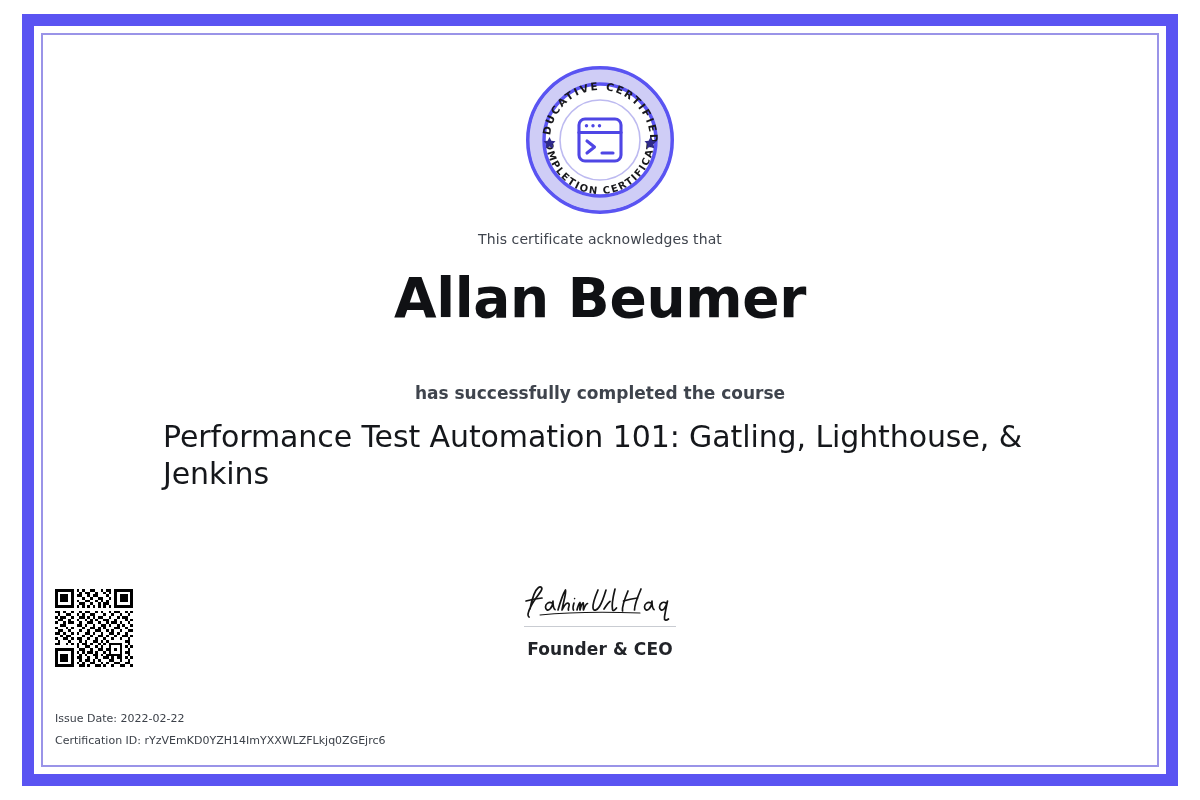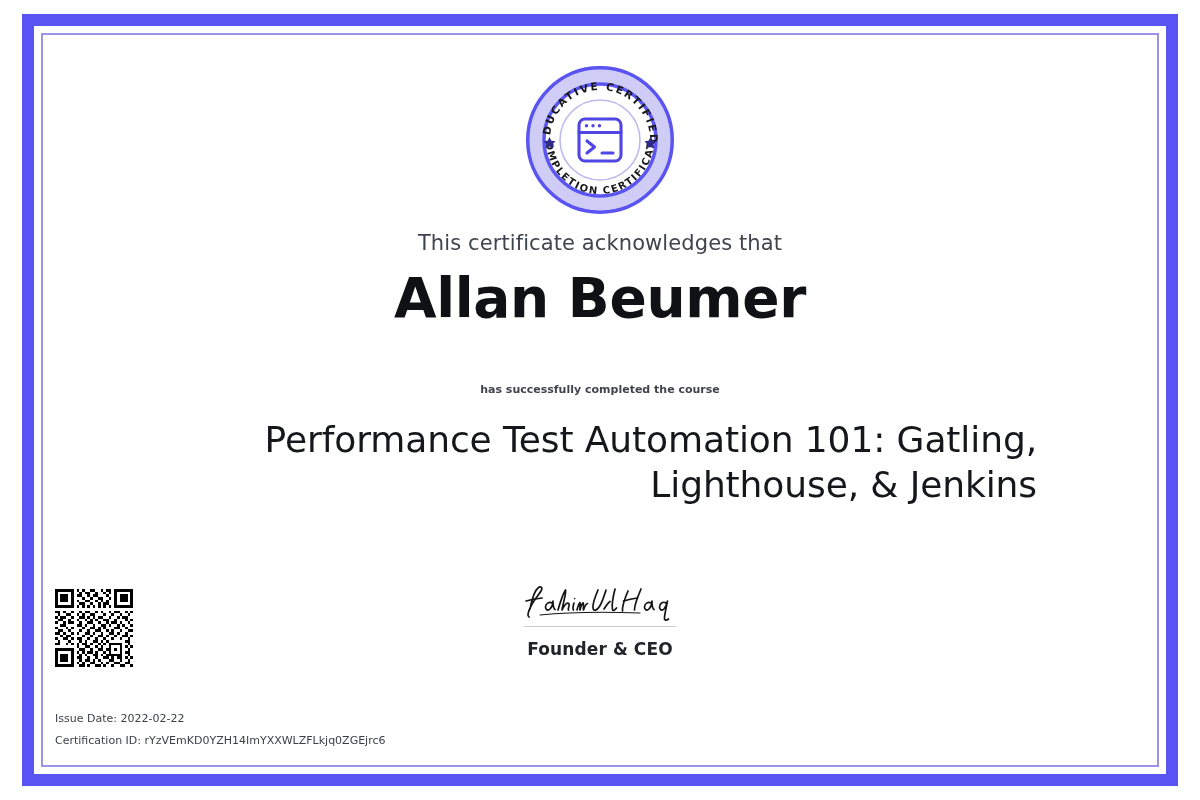--- a/index.html
+++ b/index.html
@@ -80,21 +80,21 @@
   }
   .badge svg { display: block; }
 
   
   .ack {
     position: absolute;
     left: 0;
     right: 0;
     top: 196px;
     text-align: center;
-    font-size: 21px;
+    font-size: 14px;
     color: #3f444d;
     letter-spacing: 0.1px;
   }
   .recipient {
     position: absolute;
     left: 0;
     right: 0;
     top: 230px;
     text-align: center;
     font-size: 55px;
@@ -102,31 +102,31 @@
     color: #101114;
     letter-spacing: -0.3px;
     line-height: 1.2;
   }
   .completed {
     position: absolute;
     left: 0;
     right: 0;
     top: 348px;
     text-align: center;
-    font-size: 11px;
+    font-size: 17px;
     font-weight: 600;
     color: #3f444d;
   }
   .course {
     position: absolute;
     left: 120px;
     right: 120px;
     top: 383px;
-    text-align: right;
-    font-size: 36px;
+    text-align: left;
+    font-size: 30px;
     font-weight: 400;
     color: #15171b;
     line-height: 1.24;
     letter-spacing: -0.1px;
   }
 
   
   .sig-block {
     position: absolute;
     left: 0;

